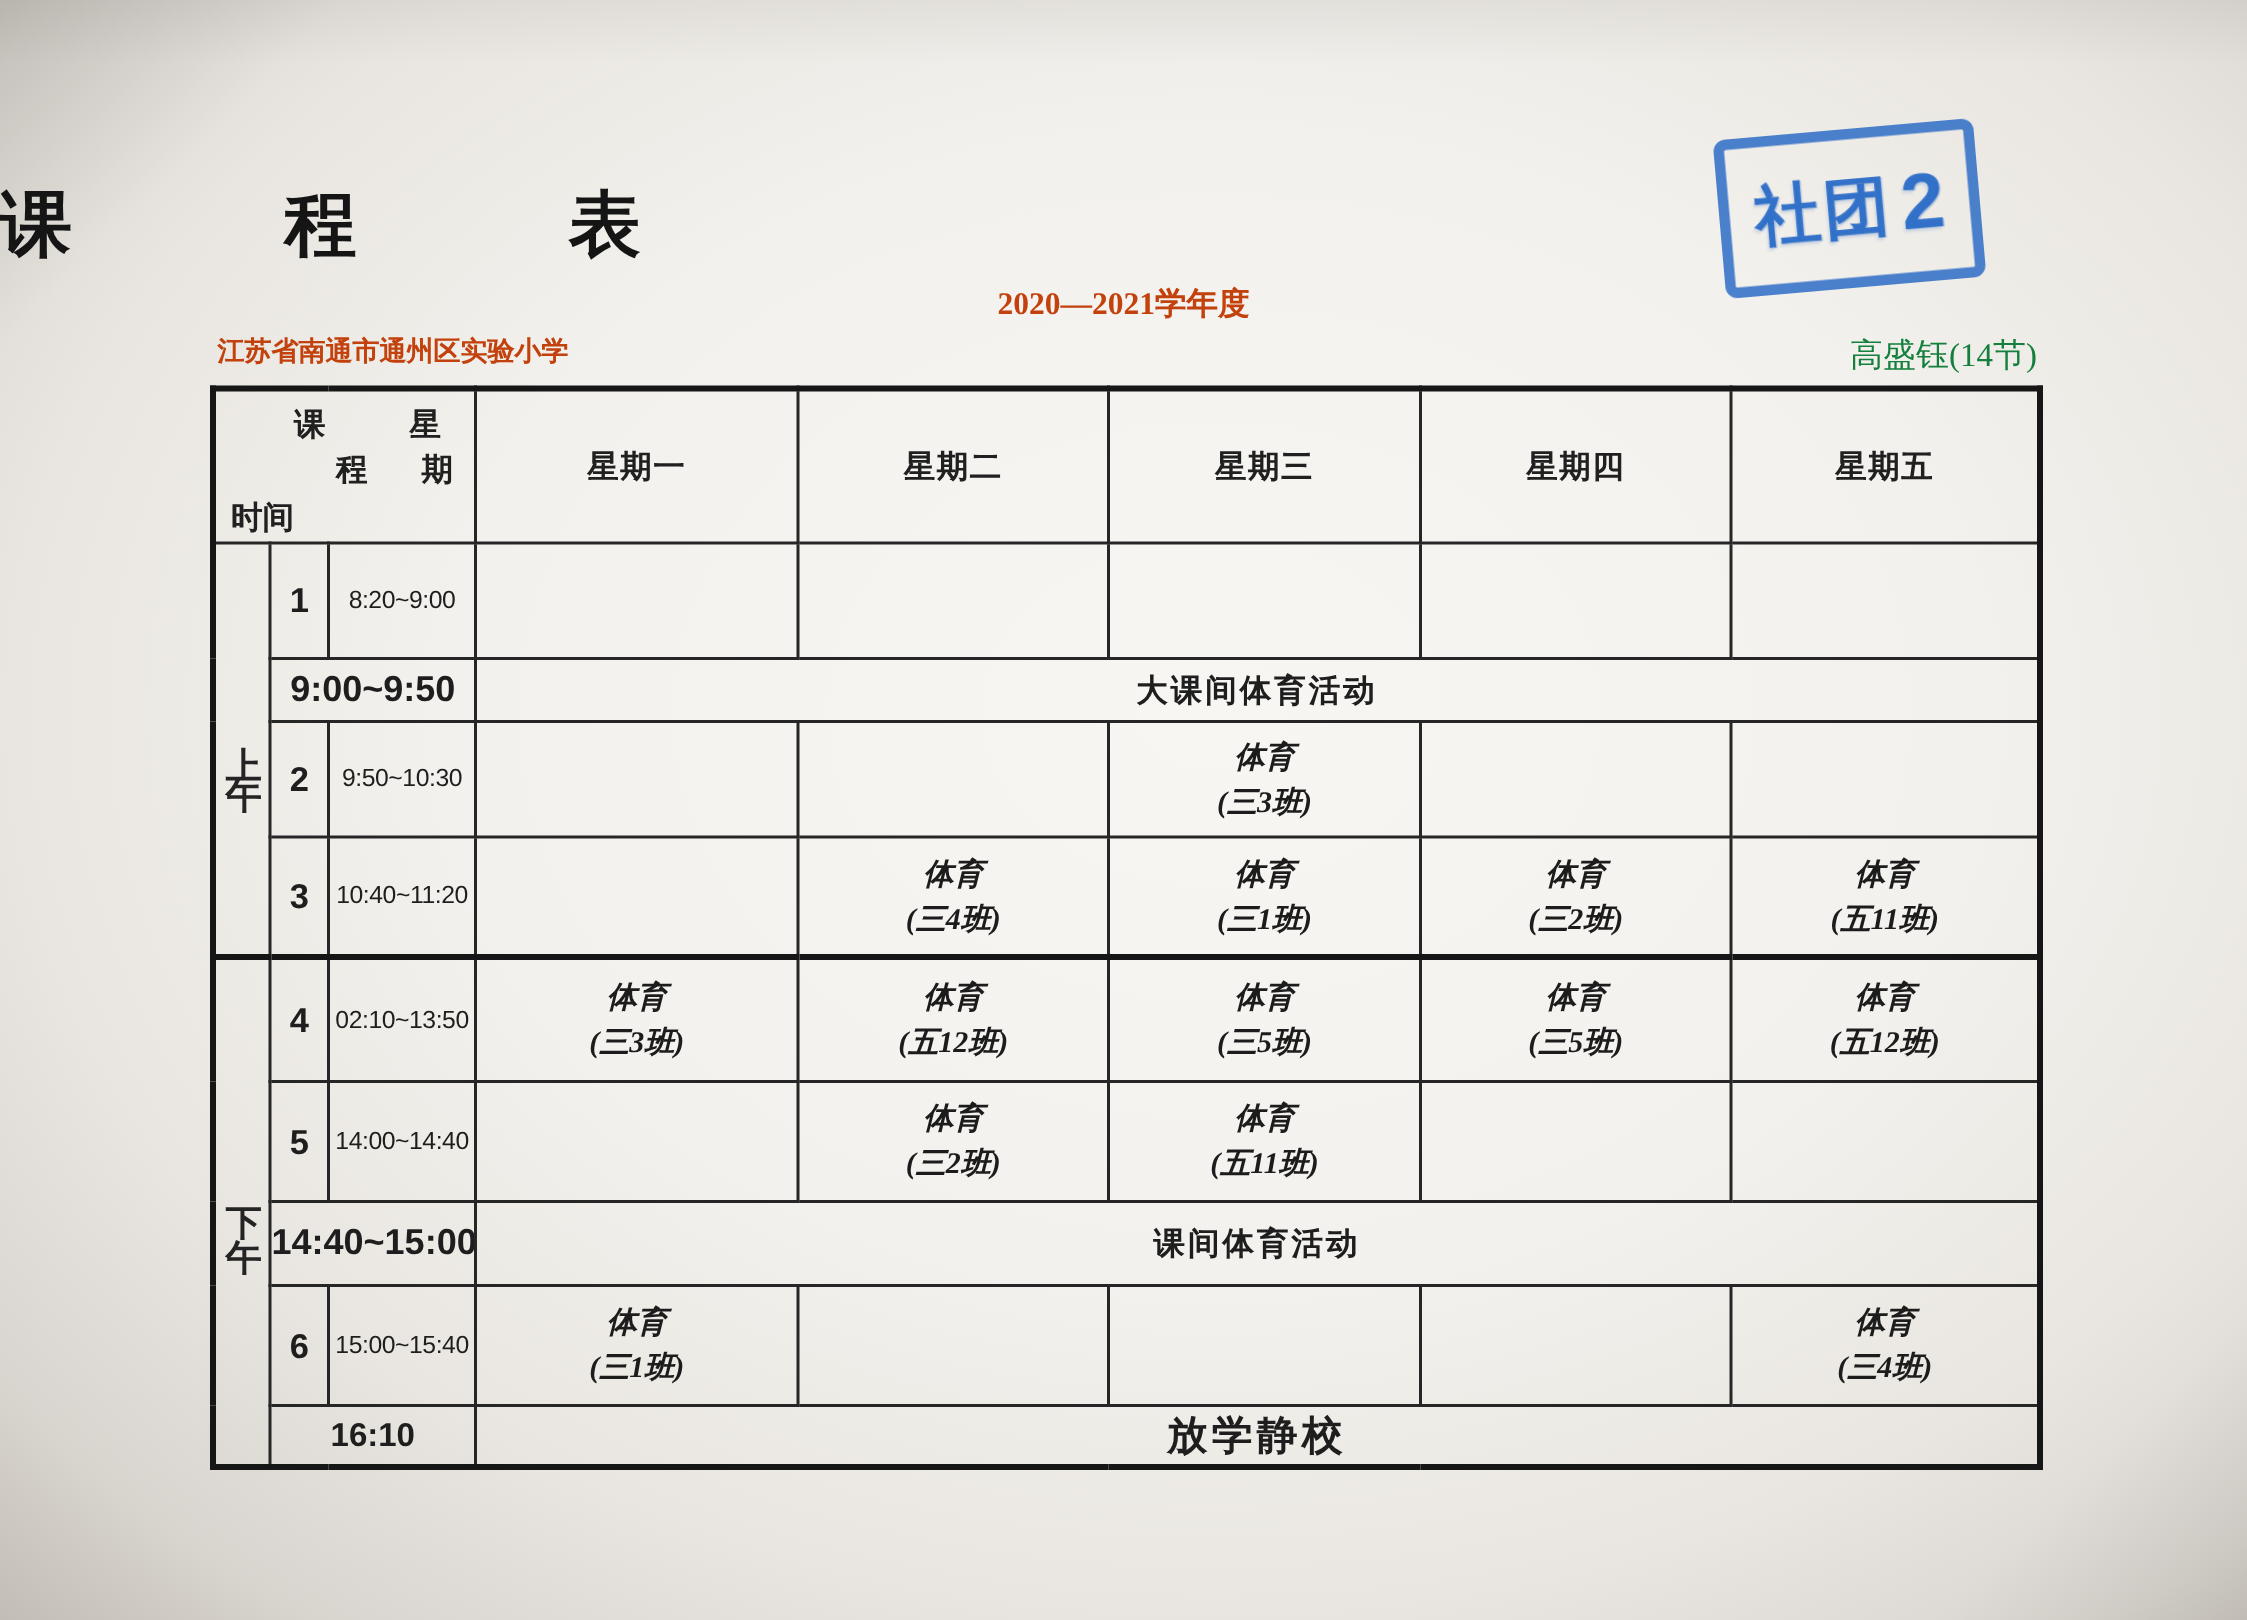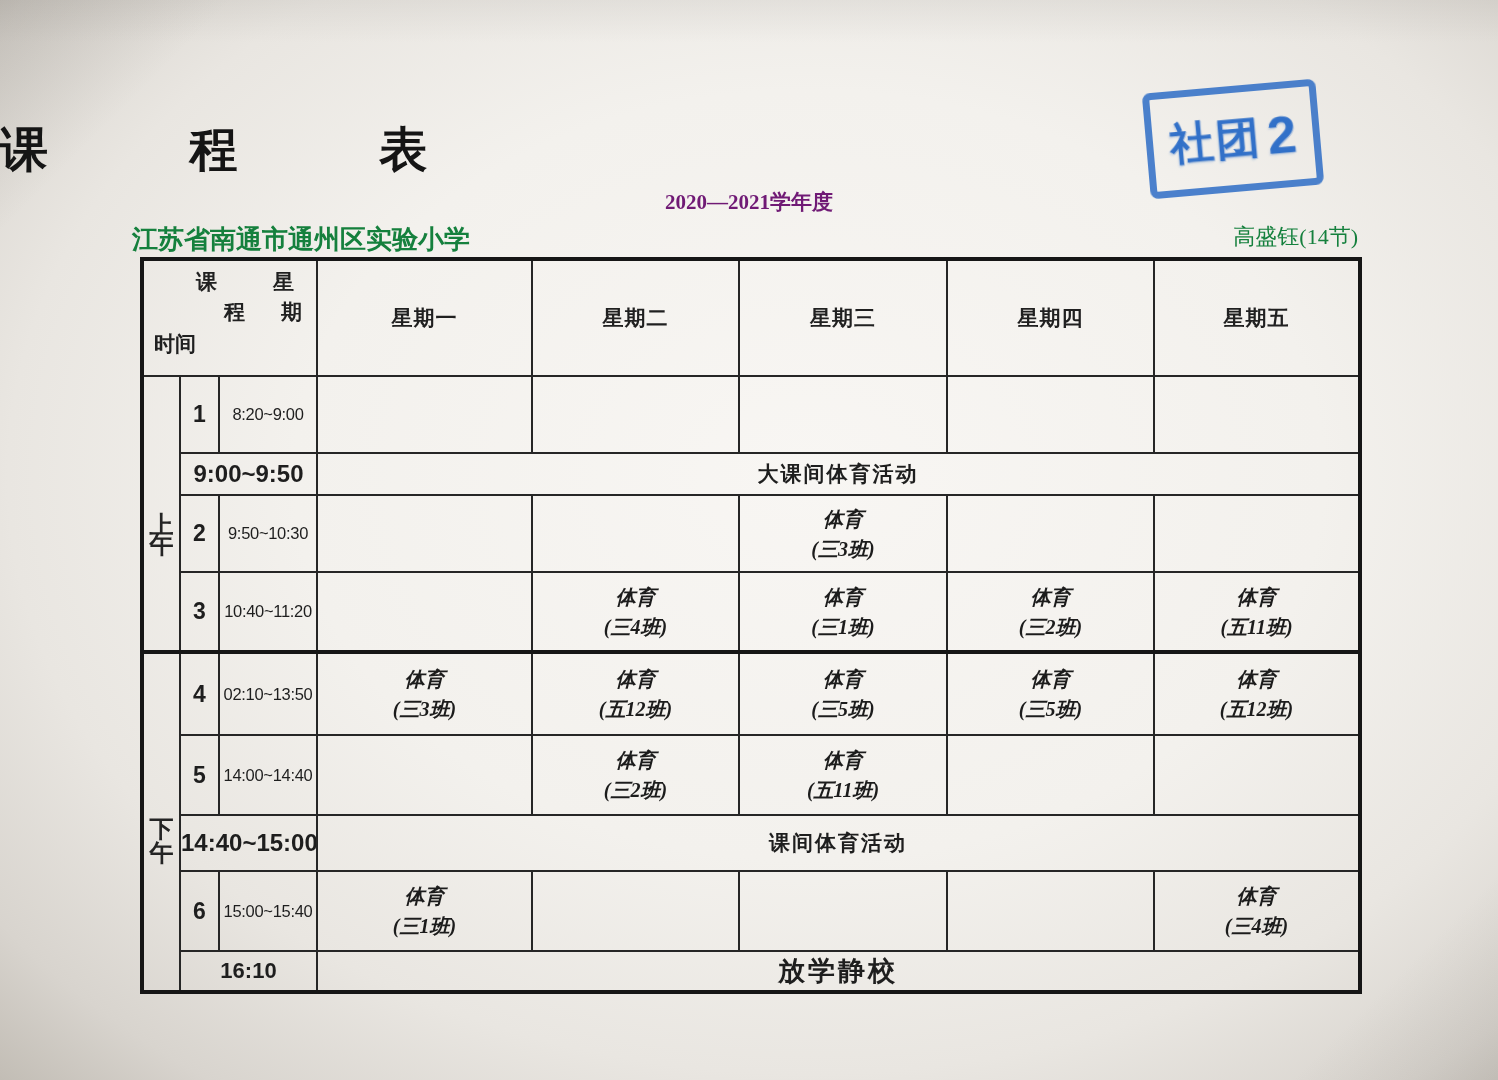--- a/index.html
+++ b/index.html
@@ -12,47 +12,47 @@
   .vignette{position:absolute;inset:0;pointer-events:none;
     background:
       linear-gradient(135deg, rgba(120,115,108,.22) 0%, rgba(120,115,108,0) 9%),
       linear-gradient(-45deg, rgba(120,115,108,.16) 0%, rgba(120,115,108,0) 8%),
       linear-gradient(180deg, rgba(120,115,108,.10) 0%, rgba(120,115,108,0) 4%);
   }
 
   .title{position:absolute;left:0;top:118px;width:100%;
     font-size:48px;font-weight:bold;word-spacing:2.6em;letter-spacing:.05em;color:#151515;}
   .subtitle{position:absolute;left:0;top:188px;width:100%;text-align:center;
-    font-size:21px;font-weight:bold;color:#701a75;}
+    font-size:21px;font-weight:bold;color:#c2410c;}
 
   .stamp{position:absolute;left:1146px;top:86px;width:160px;height:92px;
     transform:rotate(-5deg);border:7px solid rgba(38,104,196,.82);border-radius:8px;
     display:flex;align-items:center;justify-content:center;gap:6px;
     color:rgba(34,102,198,.88);
     text-shadow:1px 1px 0 rgba(38,104,196,.25), -1px 2px 2px rgba(38,104,196,.18);
     filter:blur(.3px);}
   .stamp .txt{font-size:44px;font-weight:bold;letter-spacing:2px;}
   .stamp .num{font-size:52px;font-weight:bold;font-family:"Liberation Sans",sans-serif;}
 
-  .school{position:absolute;left:132px;top:222px;font-size:26px;font-weight:bold;
-    font-family:"Liberation Sans",sans-serif;color:#15803d;}
+  .school{position:absolute;left:145px;top:222px;font-size:18px;font-weight:bold;
+    font-family:"Liberation Sans",sans-serif;color:#c2410c;}
   .teacher{position:absolute;right:140px;top:222px;font-size:22px;color:#15803d;}
 
   table.tt{position:absolute;left:140px;top:257px;border-collapse:collapse;table-layout:fixed;
     width:1218px;background:transparent;}
   table.tt td{border:2px solid #262626;padding:0;vertical-align:middle;text-align:center;
     overflow:hidden;}
   table.tt{border:4px solid #161616;}
   tr.pm-start td{border-top:4px solid #161616;}
 
   td.corner{vertical-align:top;}
   .corner-line{display:flex;font-size:21px;font-weight:bold;line-height:30px;color:#202020;}
   .cl1{justify-content:space-between;padding:6px 22px 0 52px;}
   .cl2{justify-content:space-between;padding:0 14px 0 80px;}
-  .cl3{padding:2px 0 16px 10px;}
+  .cl3{padding:2px 0 0 10px;}
 
   td.day{font-size:21px;font-weight:bold;letter-spacing:1px;color:#202020;}
 
   td.ampm{font-weight:bold;}
   .ampm-inner{writing-mode:vertical-lr;letter-spacing:.9em;font-size:24px;
     margin:0 auto;color:#242424;}
 
   td.pnum{font-family:"Liberation Sans",sans-serif;font-size:23px;font-weight:bold;}
   td.ptime{font-family:"Liberation Sans",sans-serif;font-size:16.5px;font-weight:500;
     letter-spacing:-.3px;}

